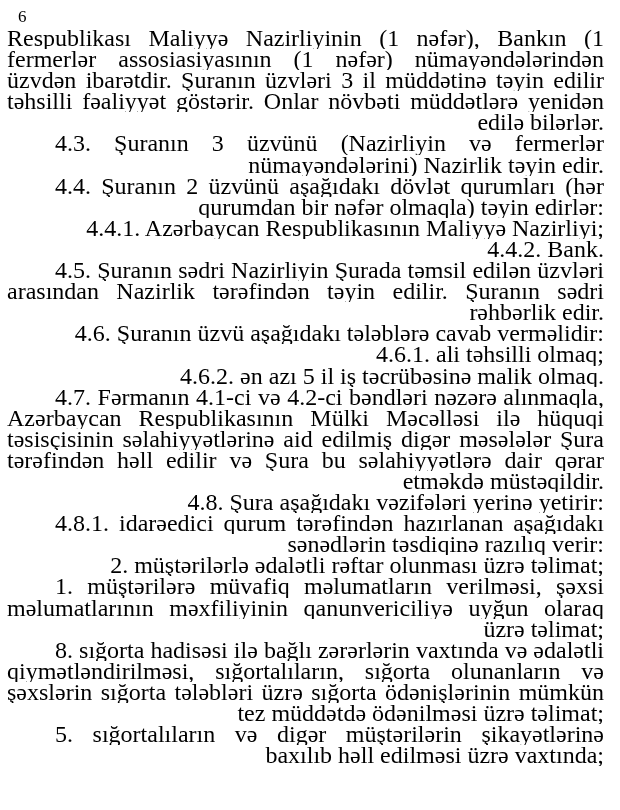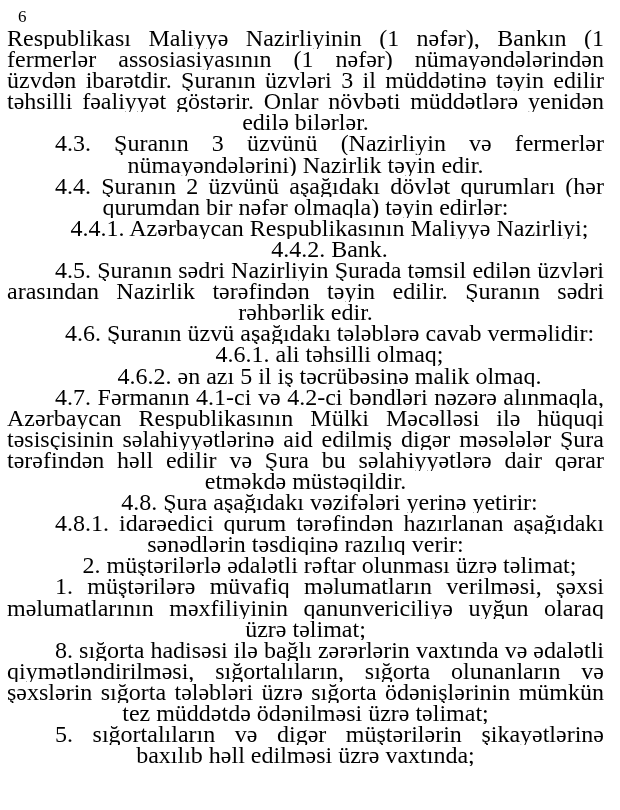--- a/index.html
+++ b/index.html
@@ -36,21 +36,21 @@
     line-height: 21.1px;
     overflow: hidden;
     white-space: normal;
   }
   
   .just {
     text-align: justify;
     text-align-last: justify;
   }
   
-  .last { text-align: center; }
+  .last { text-align: right; }
   
   .ind { padding-left: 48px; }
 </style>
 </head>
 <body>
 
 <div class="page">
   <div class="page-number">6</div>
   <div class="doc">
       <div class="para">

